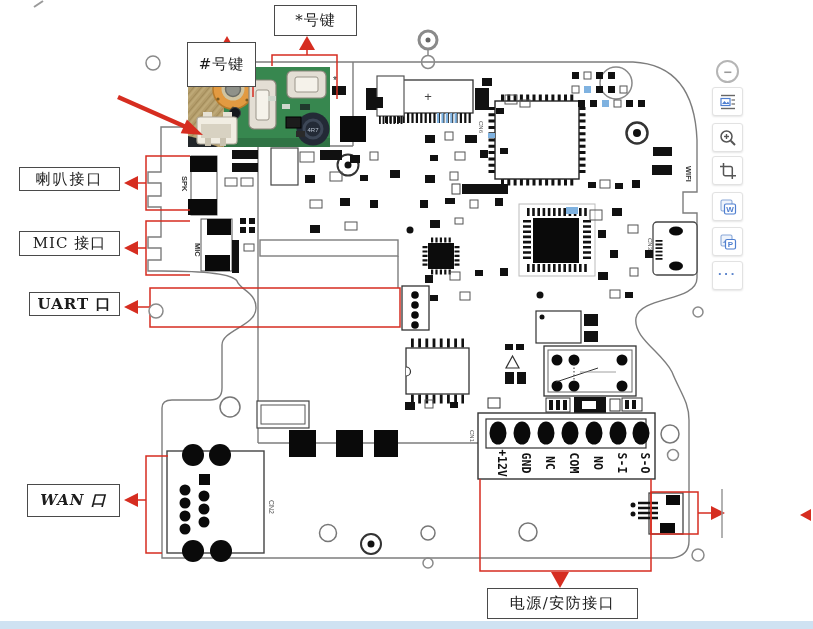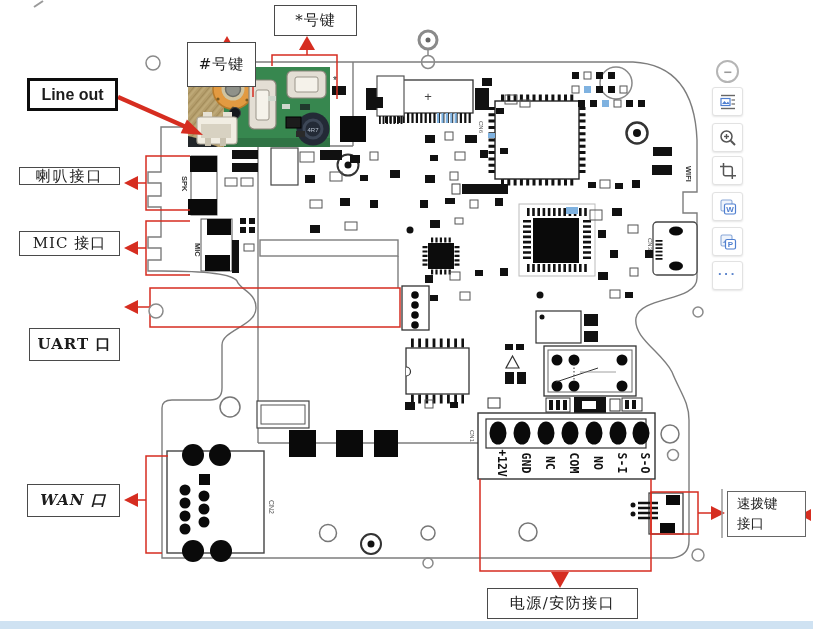--- a/index.html
+++ b/index.html
@@ -8,23 +8,23 @@
   .stage{position:absolute;inset:0;}
   svg text{user-select:none;}
   
   .callout{position:absolute;background:#fff;border:1.5px solid #4a4a4a;box-sizing:border-box;
            display:flex;align-items:center;justify-content:center;color:#1c1c1c;
            font-family:"DejaVu Serif","Liberation Serif",serif;font-size:15px;}
   .co-hash {left:187px;top:5px;width:69px;height:45px;letter-spacing:1px;margin-top:37px;}
   .co-star {left:274px;top:5px;width:83px;height:31px;letter-spacing:1px;}
   .co-lineout{left:27px;top:78px;width:91px;height:33px;border:3px solid #0d0d0d;
            font-family:"Liberation Sans",sans-serif;font-weight:bold;font-size:16px;}
-  .co-speaker{left:19px;top:167px;width:101px;height:18px;letter-spacing:2px;font-family:Liberation Serif, serif;}
+  .co-speaker{left:19px;top:167px;width:101px;height:24px;letter-spacing:2px;font-family:Liberation Serif, serif;}
   .co-mic  {left:19px;top:231px;width:101px;height:25px;letter-spacing:1px;}
-  .co-uart {left:29px;top:292px;width:91px;height:33px;font-weight:600;letter-spacing:1px;margin-top:36px;}
+  .co-uart {left:29px;top:292px;width:91px;height:24px;font-weight:600;letter-spacing:1px;}
   .co-wan  {left:27px;top:484px;width:93px;height:33px;font-weight:600;letter-spacing:1px;font-style:italic;}
   .co-speed{left:727px;top:491px;width:79px;height:46px;border:1.5px solid #666;
            flex-direction:column;align-items:flex-start;justify-content:center;
            padding-left:9px;font-size:13.5px;line-height:1.45;}
   .co-power{left:487px;top:588px;width:151px;height:31px;letter-spacing:1.5px;}
   
   .collapse-btn{position:absolute;left:716px;top:60px;width:23px;height:23px;border-radius:50%;
            border:2px solid #b5b5b5;background:#fff;color:#999;display:flex;align-items:center;
            justify-content:center;font-size:14px;font-weight:bold;cursor:pointer;box-sizing:border-box;}
   .tb-btn{position:absolute;left:712px;width:31px;height:29px;background:#fff;border:1px solid #e2e2e2;
@@ -465,39 +465,32 @@
   <line x1="722" y1="489" x2="722" y2="538" stroke="#999" stroke-width="1.5"></line>
 </svg>
 
 
 <div class="callout co-hash">
       <span>#号键</span>
     </div>
 <div class="callout co-star">
       <span>*号键</span>
     </div>
-<div class="callout co-lineout">
-      <span>Line out</span>
-    </div>
 <div class="callout co-speaker">
       <span>喇叭接口</span>
     </div>
 <div class="callout co-mic">
       <span>MIC 接口</span>
     </div>
 <div class="callout co-uart">
       <span>UART 口</span>
     </div>
 <div class="callout co-wan">
       <span>WAN 口</span>
     </div>
-<div class="callout co-speed">
-  <span>速拨键</span>
-  <span>接口</span>
-</div>
 <div class="callout co-power">
       <span>电源/安防接口</span>
     </div>
 
 
 <div class="collapse-btn">
       <span>−</span>
     </div>
 
 <div class="tb-btn" style="top:87px;">

